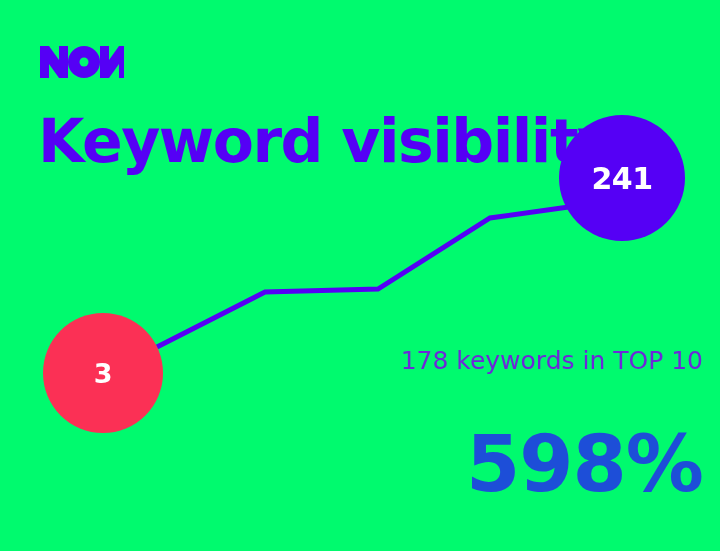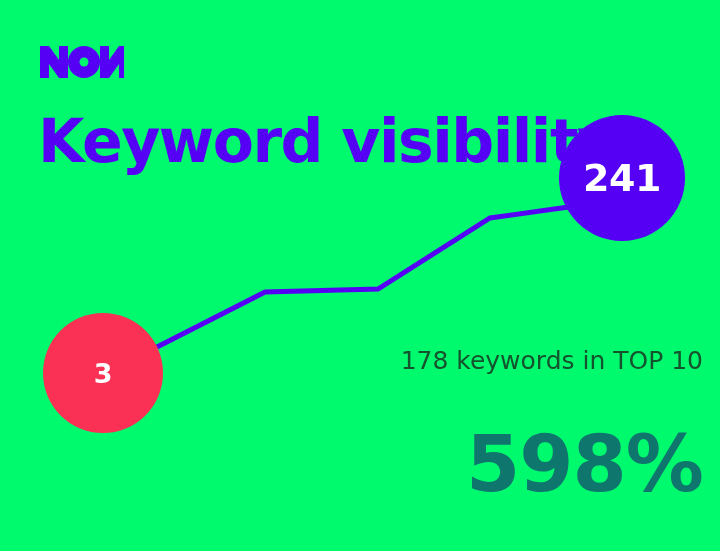--- a/index.html
+++ b/index.html
@@ -74,21 +74,21 @@
     height: 120px;
     background: #fb3055;
     font-size: 27px;
   }
   #bubble-end {
     left: 559px;
     top: 115px;
     width: 126px;
     height: 126px;
     background: #5500f5;
-    font-size: 38px;
+    font-size: 30px;
   }
 
   
   #stats {
     position: absolute;
     right: 17px;
     top: 344px;
     text-align: right;
     font-family: "DejaVu Sans", sans-serif;
     font-size: 25px;
@@ -136,19 +136,19 @@
   </svg>
 
   <div class="bubble" id="bubble-start" style="left: 43px; top: 313px; width: 120px; height: 120px; background: rgb(251, 48, 85); color: rgb(255, 255, 255);">
     <span>3</span>
   </div>
 
   <div class="bubble" id="bubble-end" style="left: 559px; top: 115px; width: 126px; height: 126px; background: rgb(85, 0, 245); color: rgb(255, 255, 255);">
     <span>241</span>
   </div>
 
-  <div id="stats" style="color: #14532d;">
+  <div id="stats" style="color: #6d28d9;">
     <span class="stat-line">178 keywords in TOP 10</span>
   </div>
 
-  <div id="growth" style="color: #0f766e;">598%</div>
+  <div id="growth" style="color: #1d4ed8;">598%</div>
 
 </div>
 
 </body></html>

